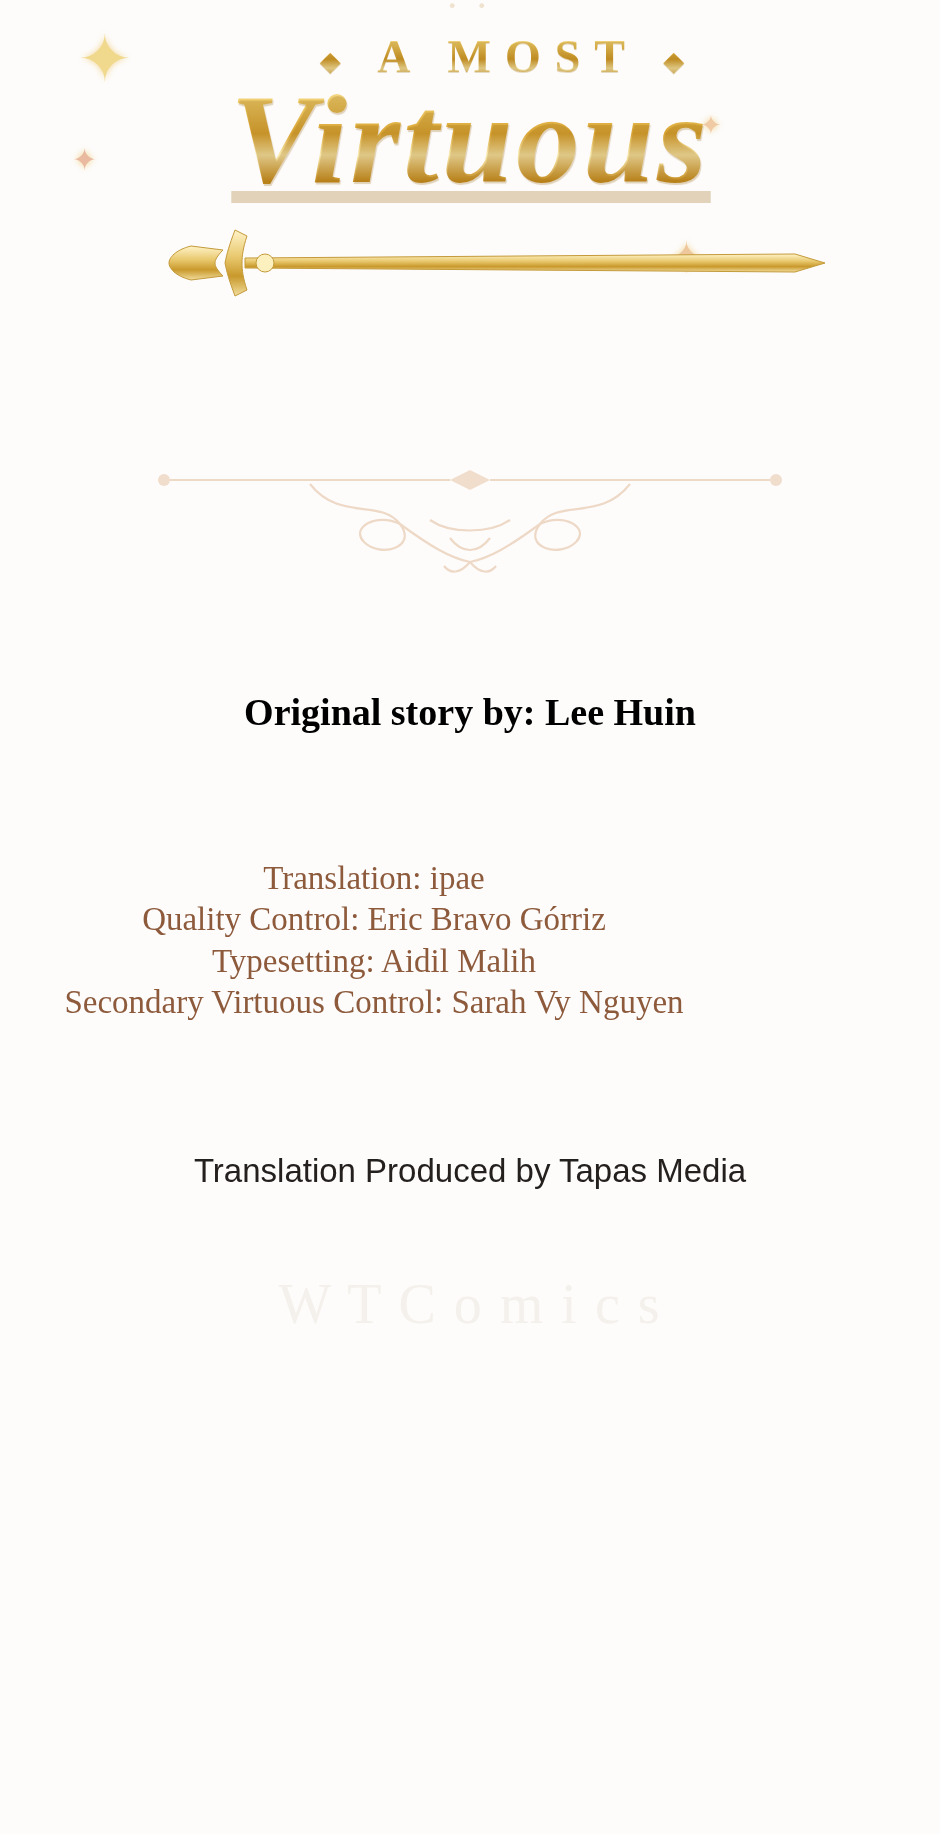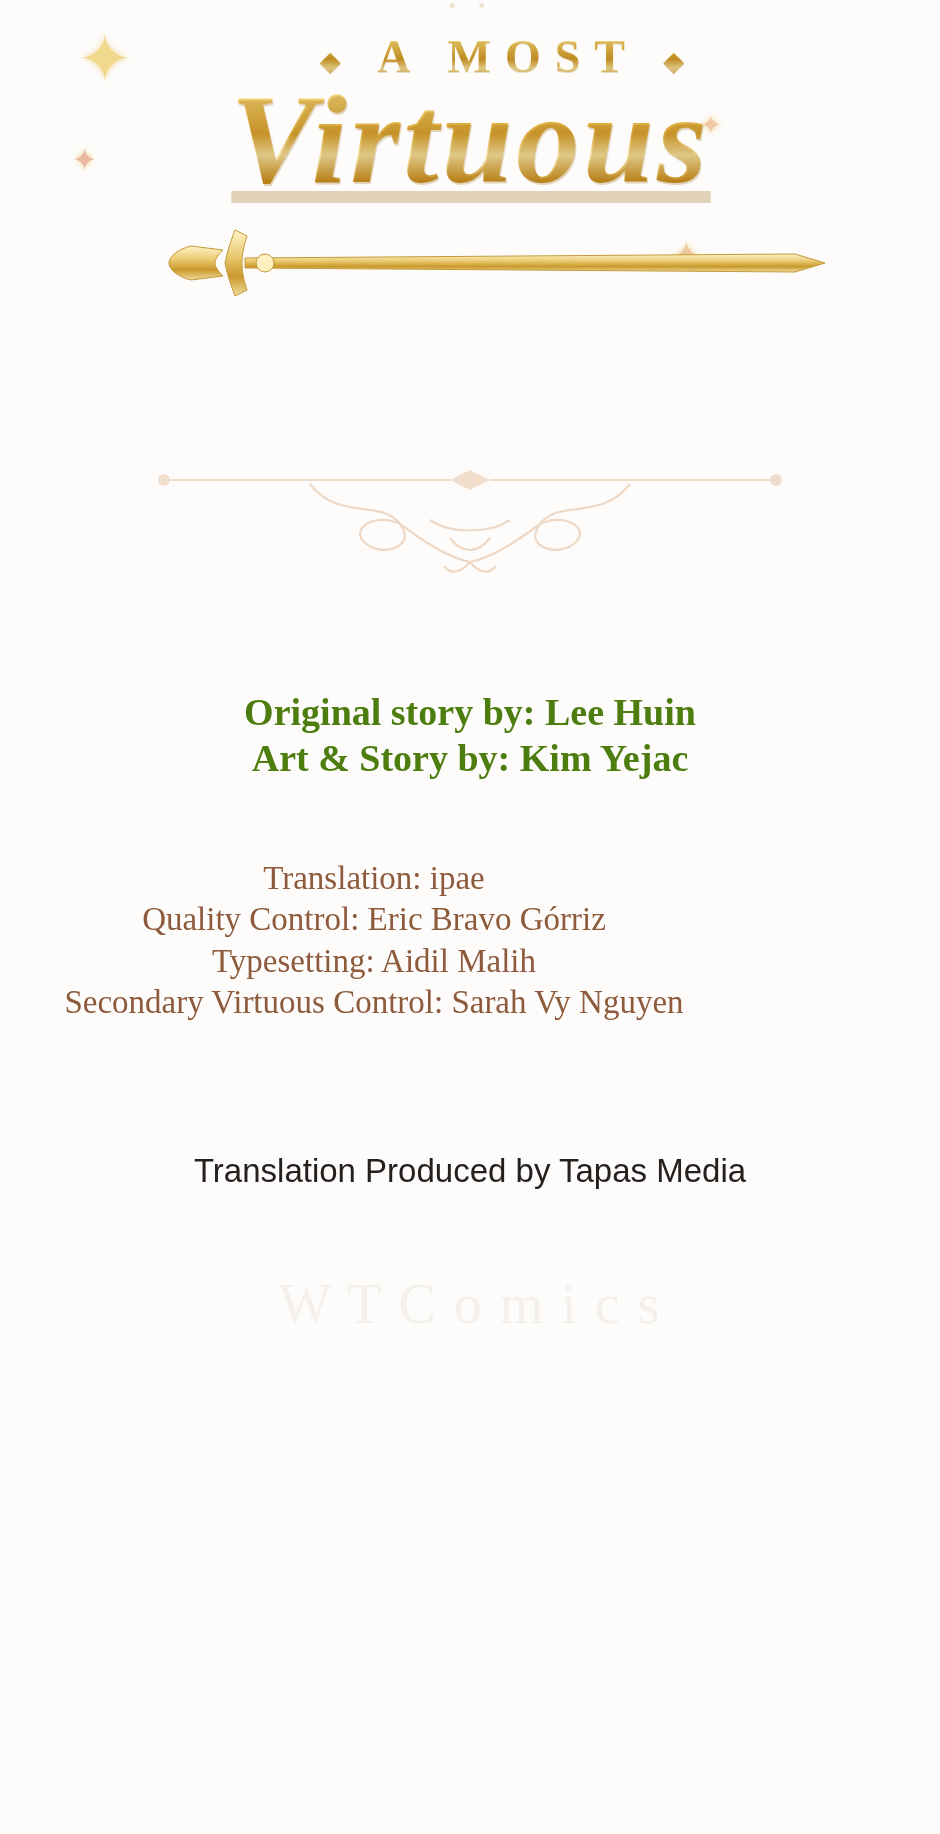--- a/index.html
+++ b/index.html
@@ -132,21 +132,21 @@
     opacity: 0.55;
   }
 
   
   .credits-primary {
     position: absolute;
     top: 690px;
     left: 0;
     width: 940px;
     text-align: center;
-    color: #4d7c0f;
+    color: #000000;
     font-family: "Liberation Serif", serif;
     font-weight: bold;
     font-size: 38px;
     line-height: 1.2;
   }
   .credits-primary div { margin: 0; }
 
   .credits-secondary {
     position: absolute;
     top: 858px;
@@ -236,21 +236,20 @@
         <path d="M280,58 C300,72 340,72 360,58"></path>
         <path d="M300,76 C312,92 328,92 340,76"></path>
         <path d="M320,100 C310,112 300,112 294,104"></path>
         <path d="M320,100 C330,112 340,112 346,104"></path>
       </g>
     </svg>
   </div>
 
   <div class="credits-primary">
     <div>Original story by: Lee Huin</div>
-    <div>Art &amp; Story by: Kim Yejac</div>
   </div>
 
   <div class="credits-secondary">
     <div>Translation: ipae</div>
     <div>Quality Control: Eric Bravo Górriz</div>
     <div>Typesetting: Aidil Malih</div>
     <div>Secondary Virtuous Control: Sarah Vy Nguyen</div>
   </div>
 
   <div class="localization">Translation Produced by Tapas Media</div>

